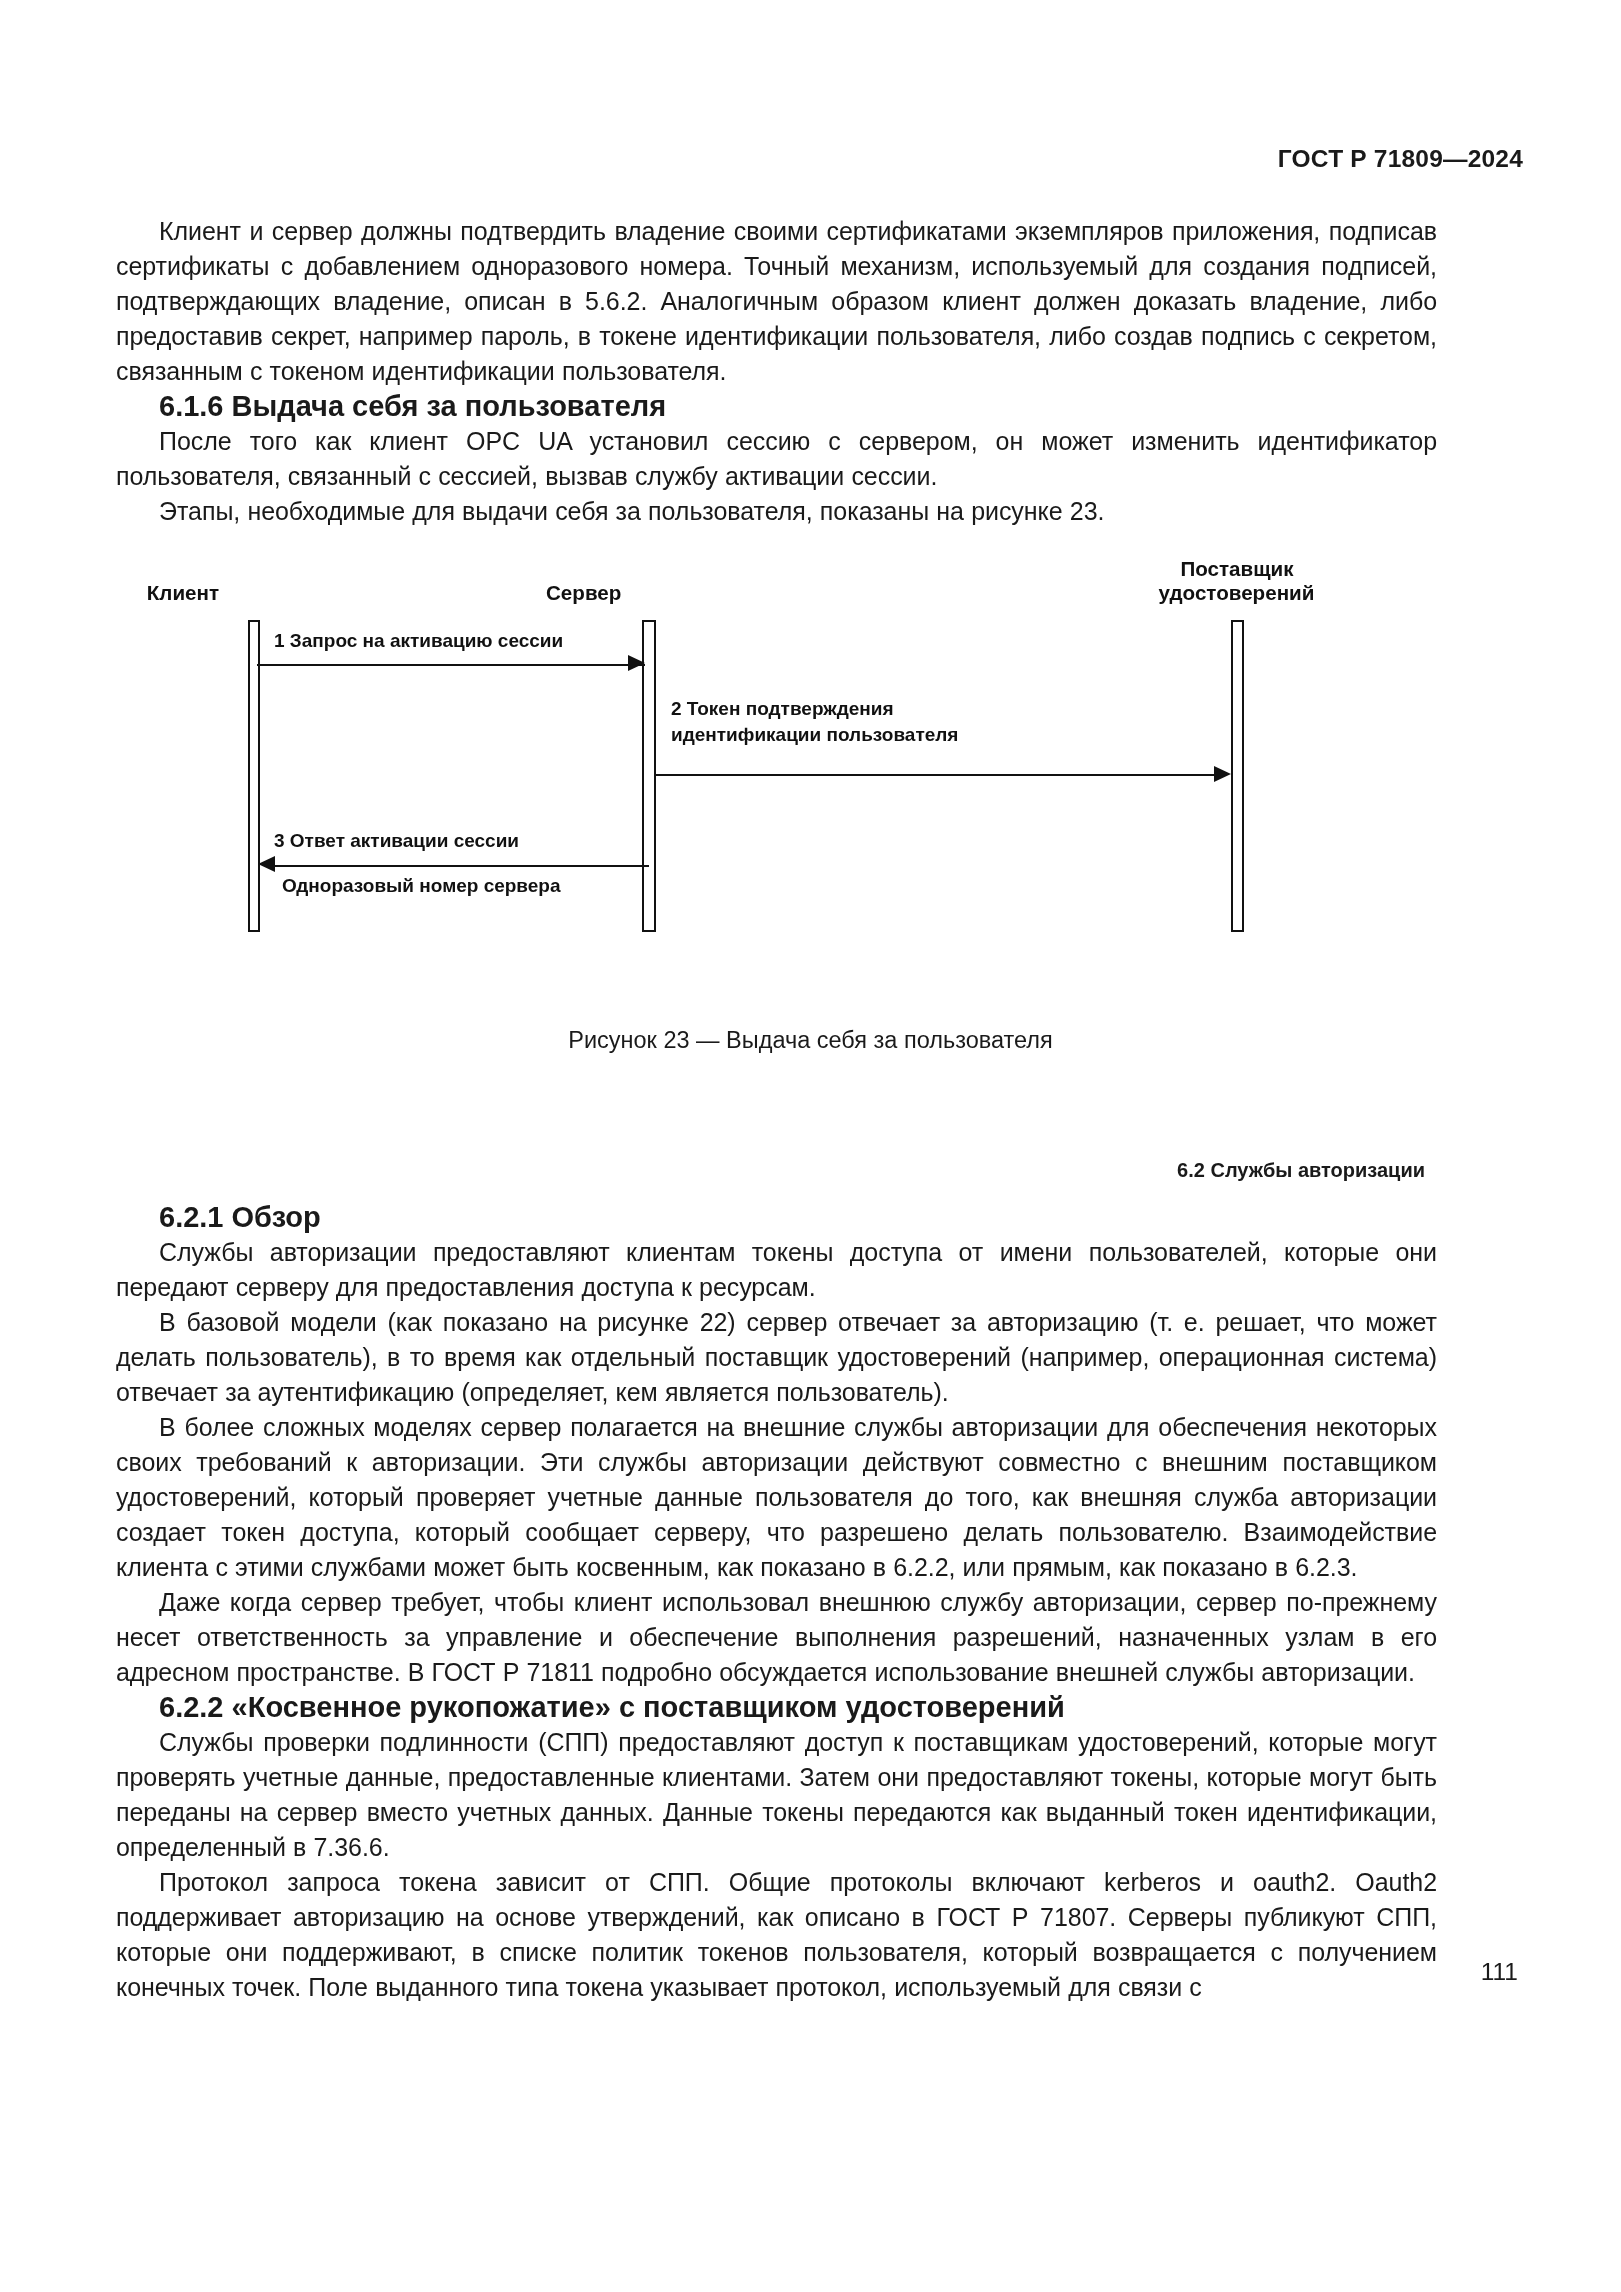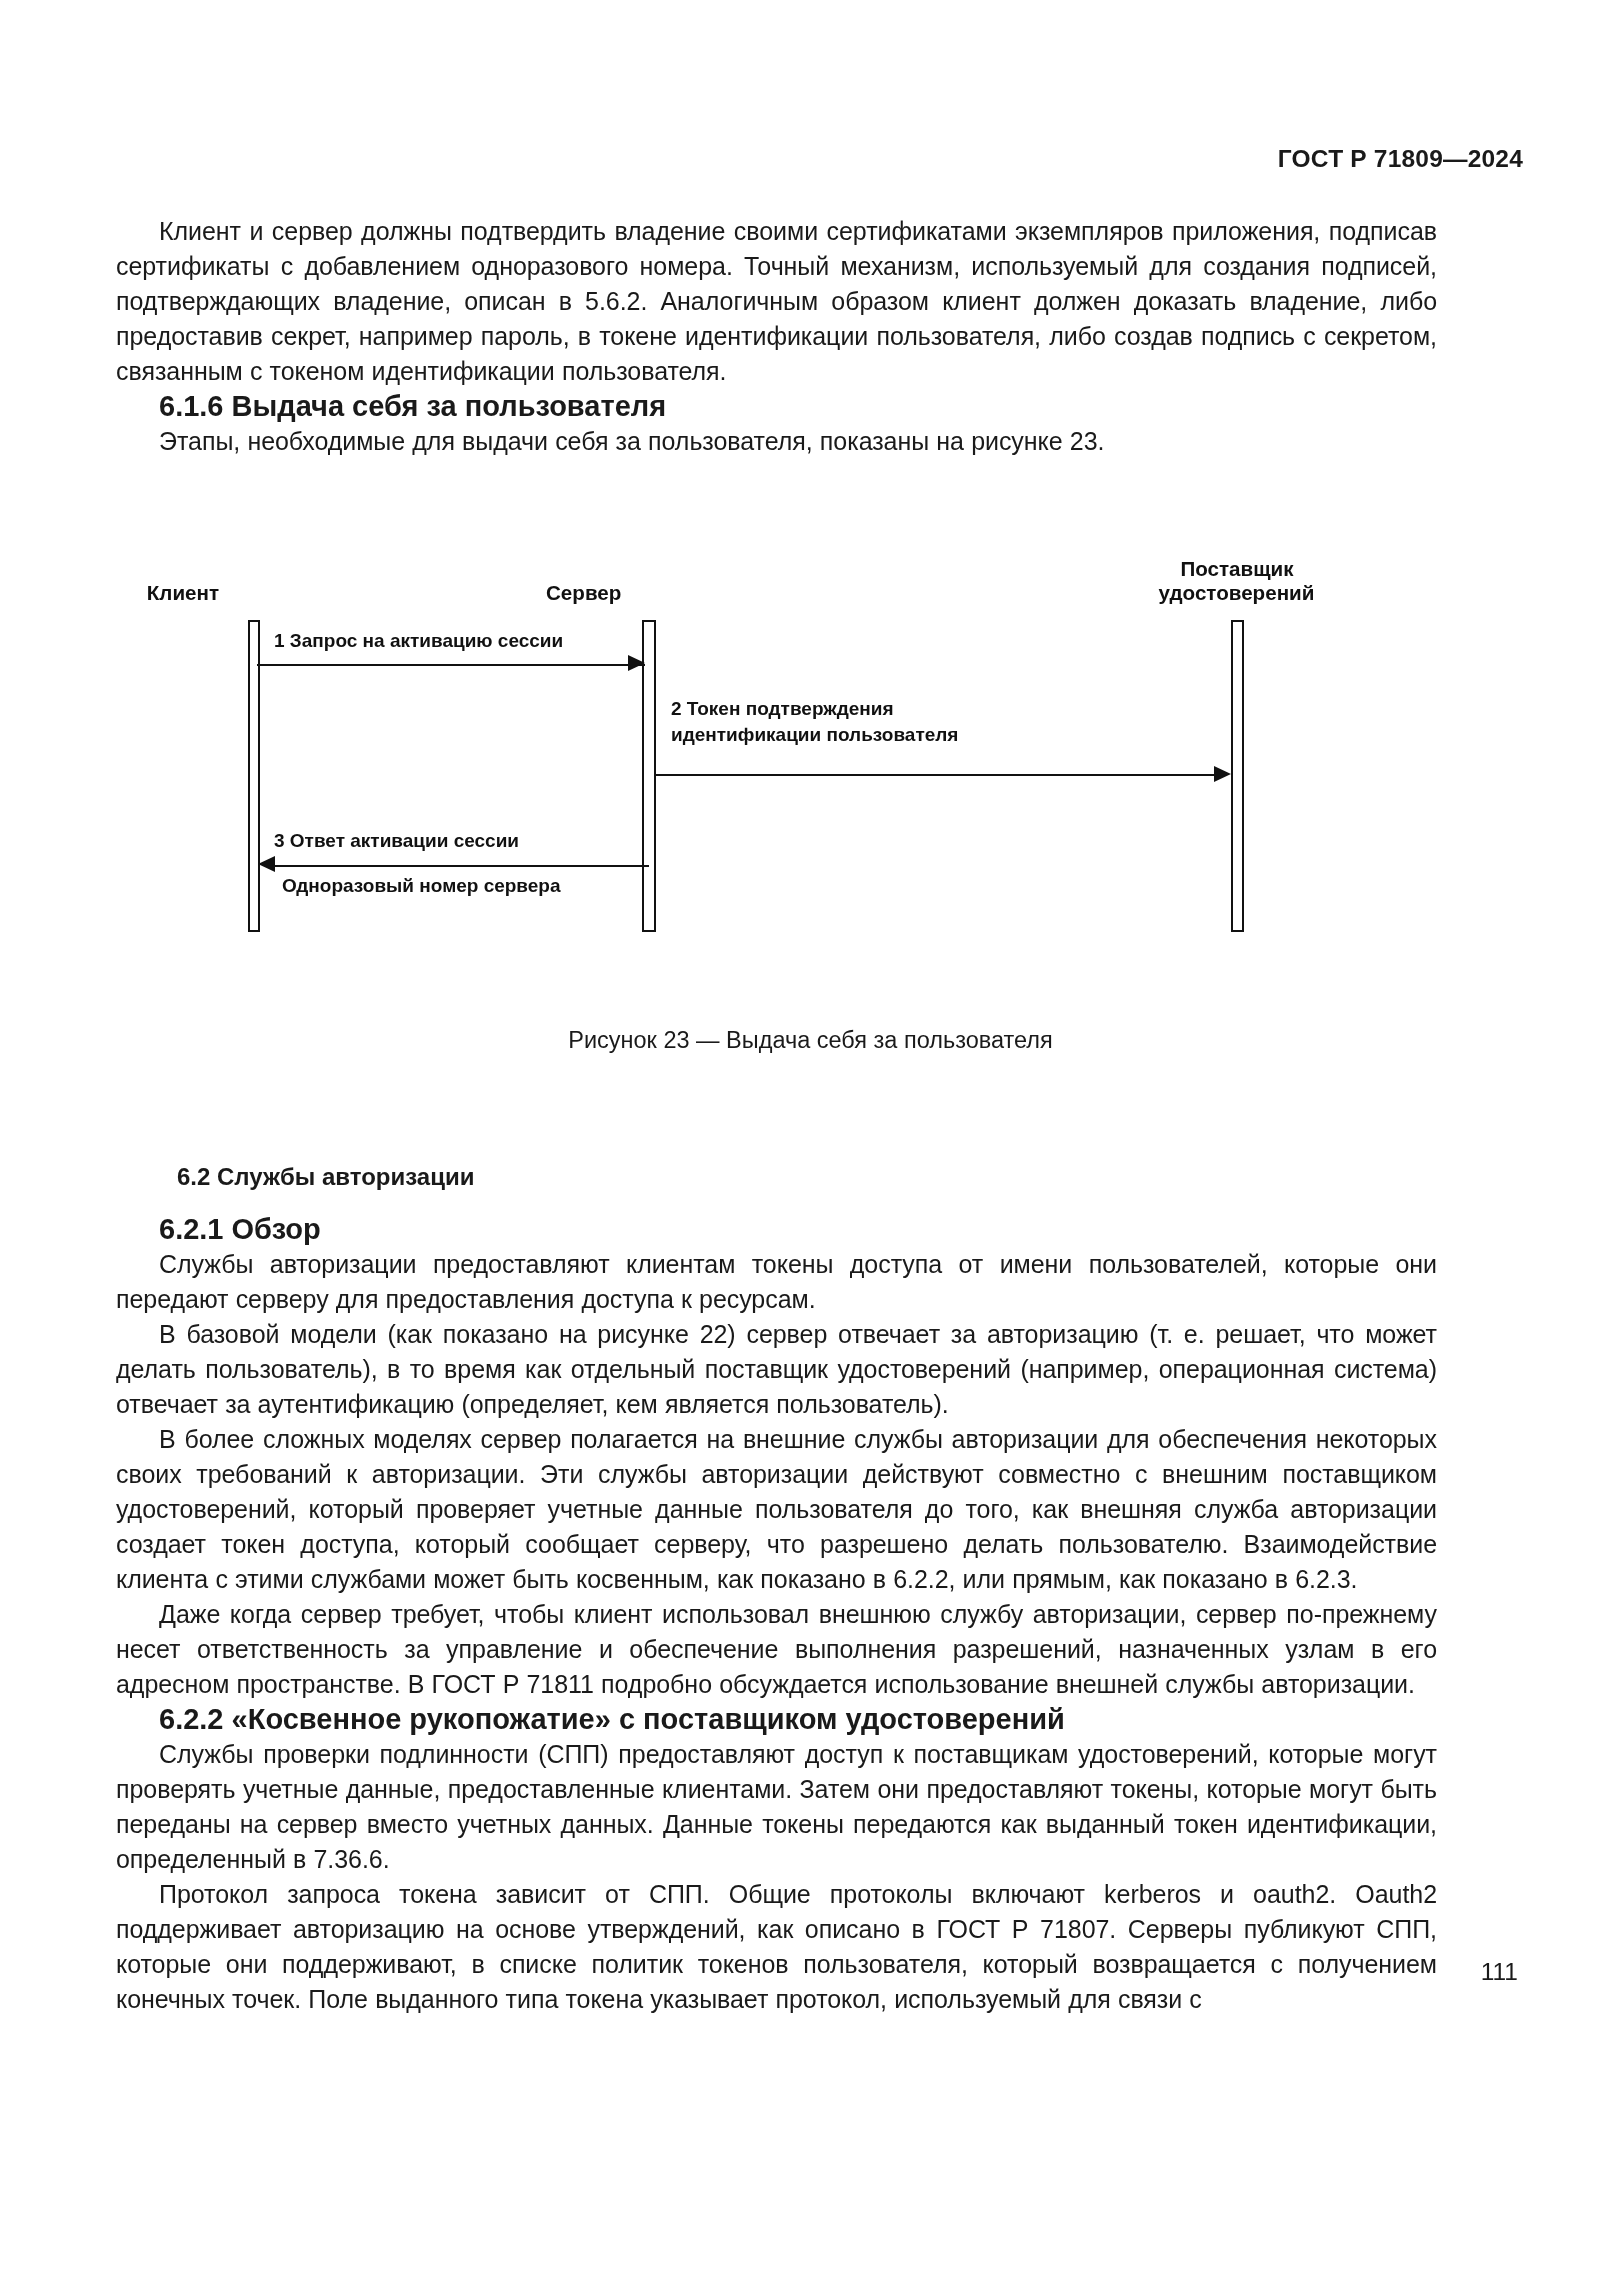--- a/index.html
+++ b/index.html
@@ -55,26 +55,26 @@
 
   h3.heading {
     margin: 0;
     font-size: 29px;
     line-height: 35px;
     font-weight: bold;
     text-indent: 43px;
     text-align: left;
   }
   h2.heading-major {
-    margin: 18px;
-    font-size: 24px;
+    margin: 12px;
+    font-size: 20px;
     line-height: 35px;
     font-weight: bold;
     text-indent: 43px;
-    text-align: left;
+    text-align: right;
   }
 
   .gap-before-h2 { margin-top: 41px; }
 
   
   .figure-wrap {
     position: absolute;
     left: 0;
     top: 549px;
     width: 1621px;
@@ -166,20 +166,21 @@
 <div class="page">
 
   <div class="running-header">ГОСТ Р 71809—2024</div>
 
   <div class="content">
 
     <p class="body-text indent">Клиент и сервер должны подтвердить владение своими сертификатами экземпляров приложения, подписав сертификаты с добавлением одноразового номера. Точный механизм, используемый для создания подписей, подтверждающих владение, описан в 5.6.2. Аналогичным образом клиент должен доказать владение, либо предоставив секрет, например пароль, в токене идентификации пользователя, либо создав подпись с секретом, связанным с токеном идентификации пользователя.</p>
 
     <h3 class="heading">6.1.6 Выдача себя за пользователя</h3>
 
+    <p class="body-text indent">После того как клиент OPC UA установил сессию с сервером, он может изменить идентификатор пользователя, связанный с сессией, вызвав службу активации сессии.</p>
 
     <p class="body-text indent">Этапы, необходимые для выдачи себя за пользователя, показаны на рисунке 23.</p>
   </div>
 
   <div class="figure-wrap">
     <div class="figure-area">
 
       <div class="lifeline-label" style="left:9.8px; top:32px;">Клиент</div>
 
       <div class="lifeline-label" style="left:409px; top:32px;">Сервер</div>

